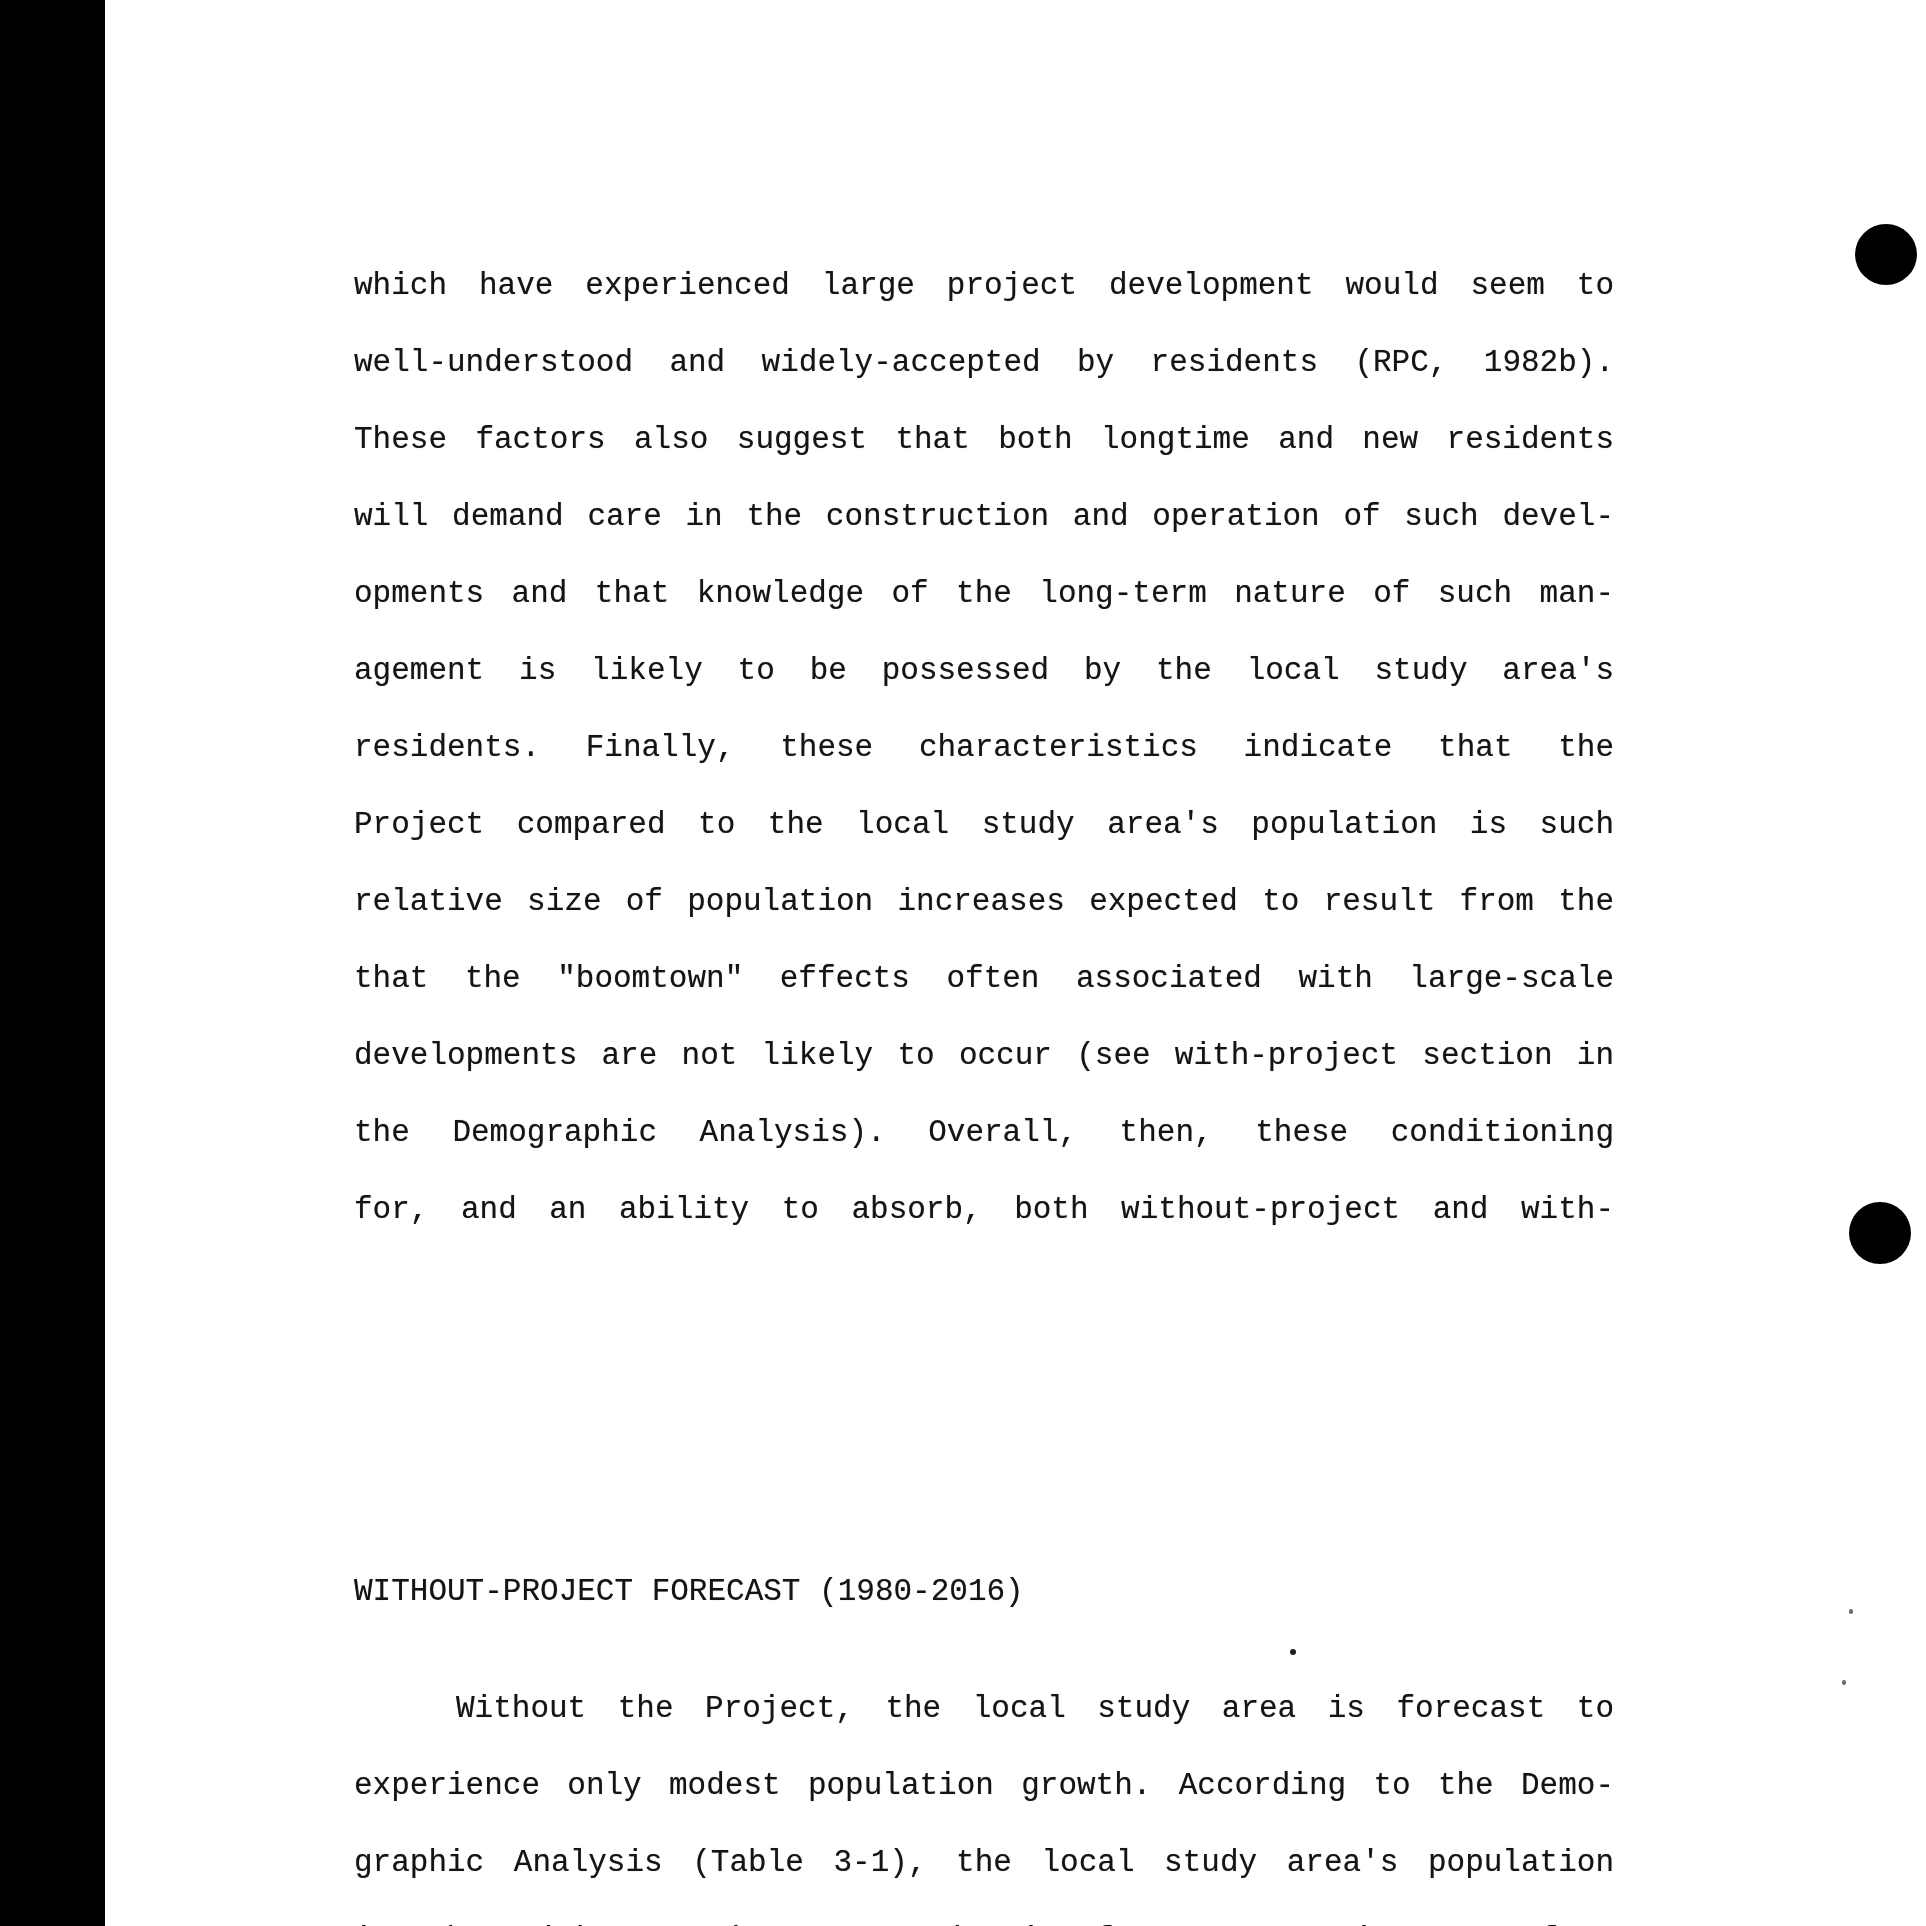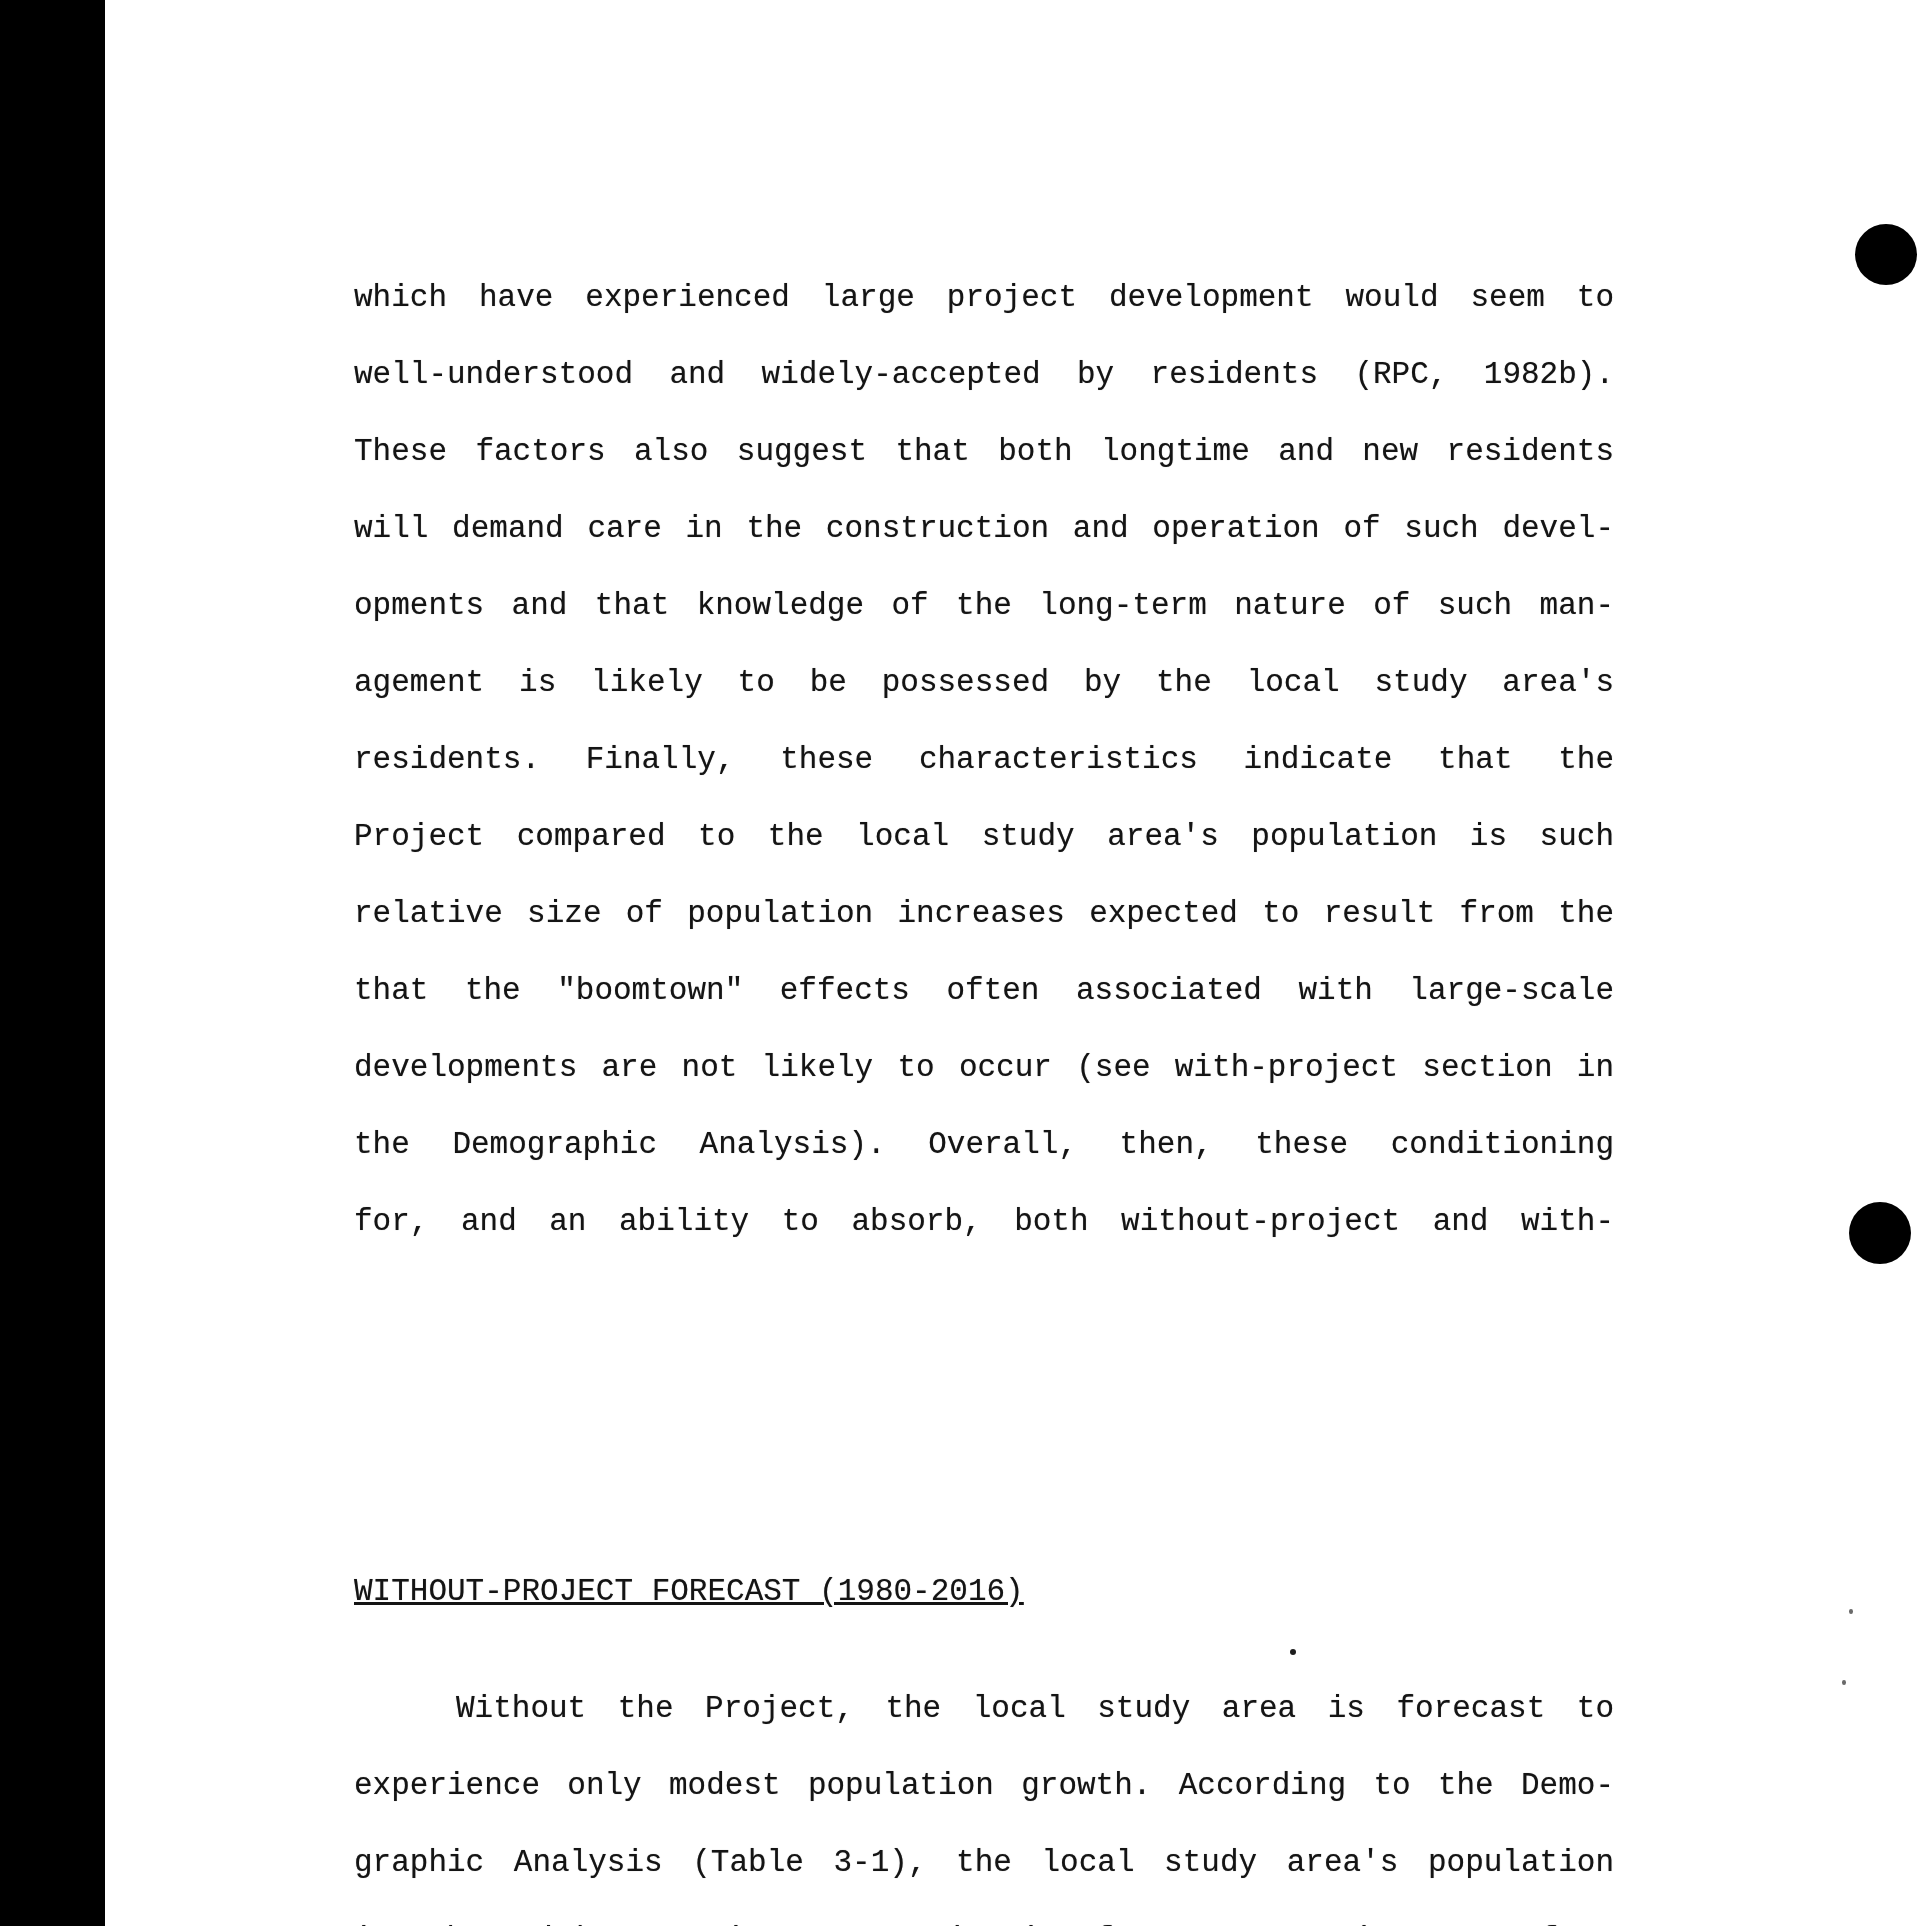--- a/index.html
+++ b/index.html
@@ -39,42 +39,41 @@
 
   .text-block {
     position: absolute;
     left: 354px;
     width: 1260px;
     font-size: 31px;
     line-height: 77px;
     letter-spacing: 0;
     text-shadow: 0 0 0.8px rgba(0,0,0,0.45);
   }
-  .para1 { top: 259px; }
+  .para1 { top: 247px; }
   .para2 { top: 1670px; }
 
   .line {
     text-align: justify;
     text-align-last: justify;
     white-space: normal;
   }
   .line.last   { text-align-last: left; }
   .line.indent { text-indent: 102px; }
 
   .heading {
     position: absolute;
     left: 354px;
     top: 1553px;
     margin: 0;
     font-size: 31px;
     line-height: 77px;
     font-weight: normal;
     white-space: nowrap;
     text-shadow: 0 0 0.8px rgba(0,0,0,0.45);
-    text-decoration: underline;
   }
 </style>
 </head>
 <body>
 
 <div class="page">
 
   <div class="scan-bar"></div>
 
   <div class="hole hole-1"></div>

